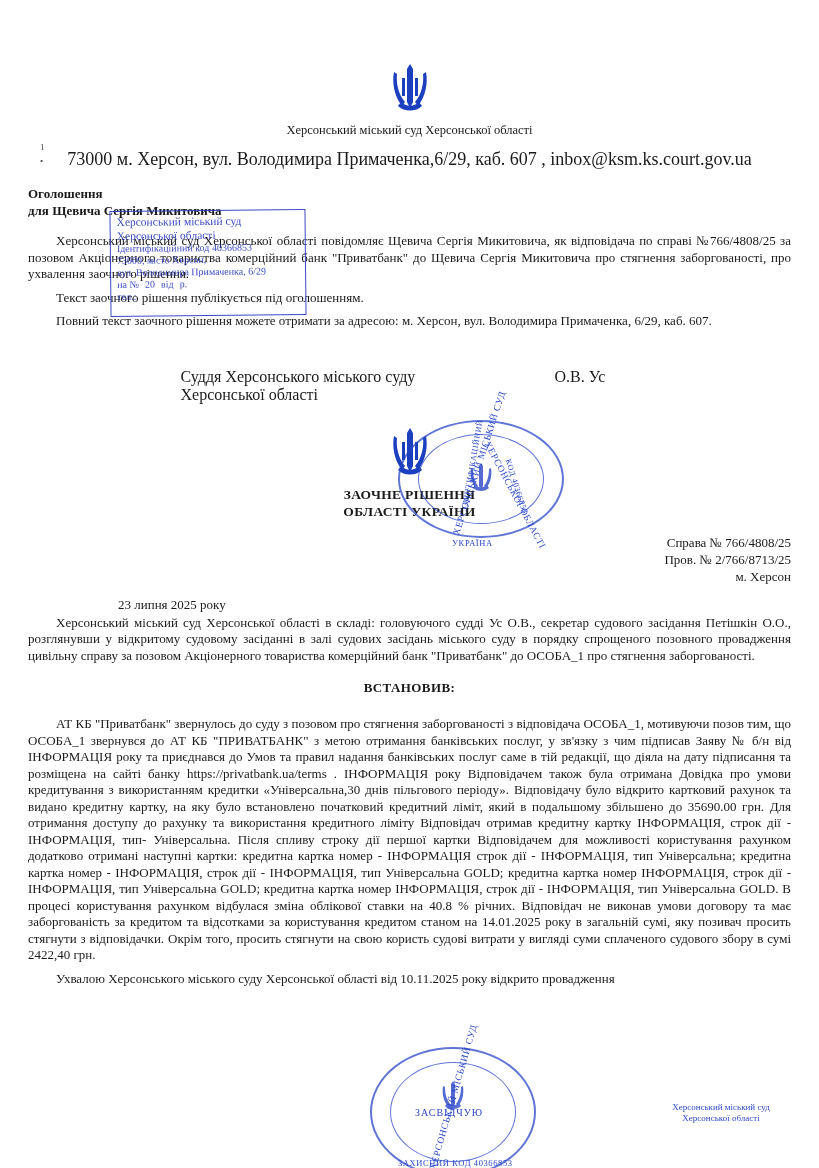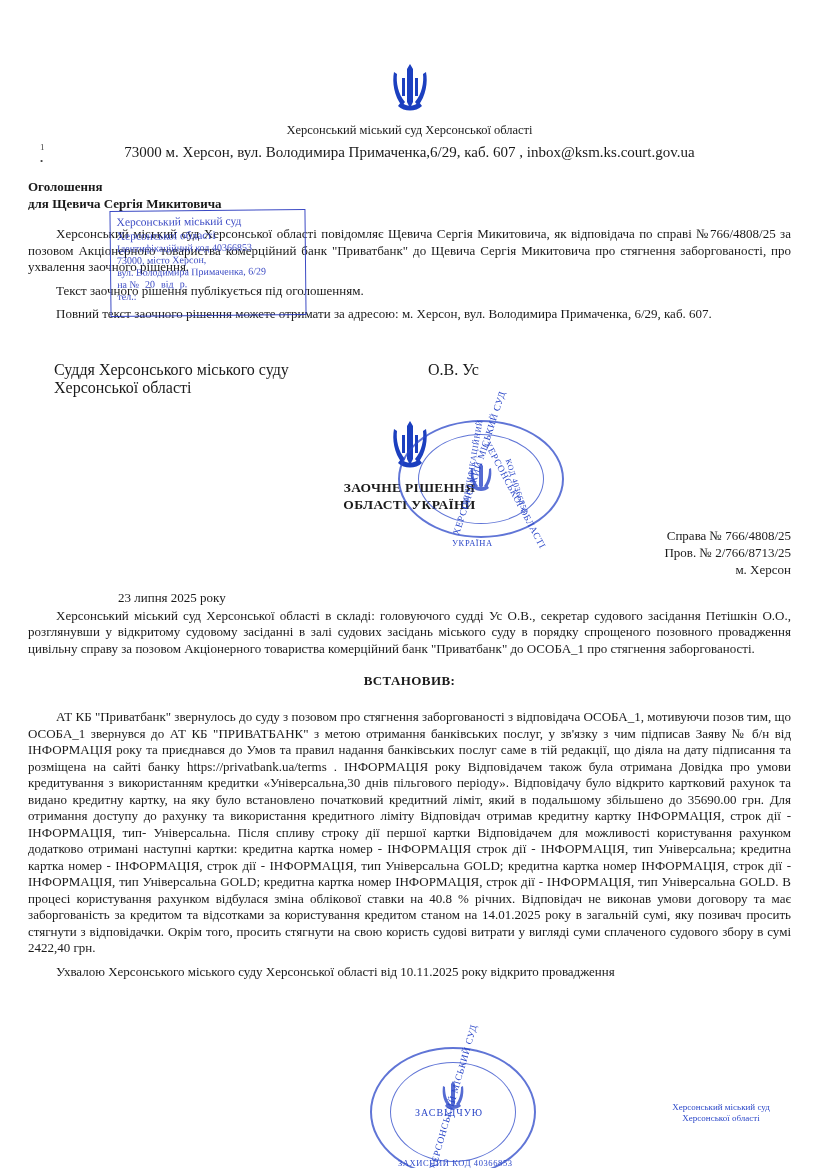--- a/index.html
+++ b/index.html
@@ -27,42 +27,42 @@
   .emblem-top { margin-top: 62px; }
 
   
   .court-line {
     text-align: center;
     font-size: 12.5px;
     line-height: 16px;
   }
   .court-line2 {
     text-align: center;
-    font-size: 15px;
+    font-size: 18px;
     line-height: 16px;
-    margin-top: 6px;
+    margin-top: 13px;
   }
   .center-bold {
     text-align: left;
     font-weight: bold;
     font-size: 13px;
     line-height: 17px;
   }
   .para {
     font-size: 13px;
     line-height: 16.5px;
     text-align: justify;
     text-indent: 28px;
     margin: 0;
   }
   .para.tight { margin-top: 7px; }
 
   .sig-row {
     display: flex;
-    justify-content: flex-start;
+    justify-content: center;
     align-items: flex-start;
     margin-top: 38px;
   }
   .sig-left { width: 330px; padding-left: 26px; }
   .sig-right { width: 180px; text-align: left; padding-left: 70px; }
 
   .decision-title {
     text-align: center;
     font-weight: bold;
     font-size: 13.5px;

